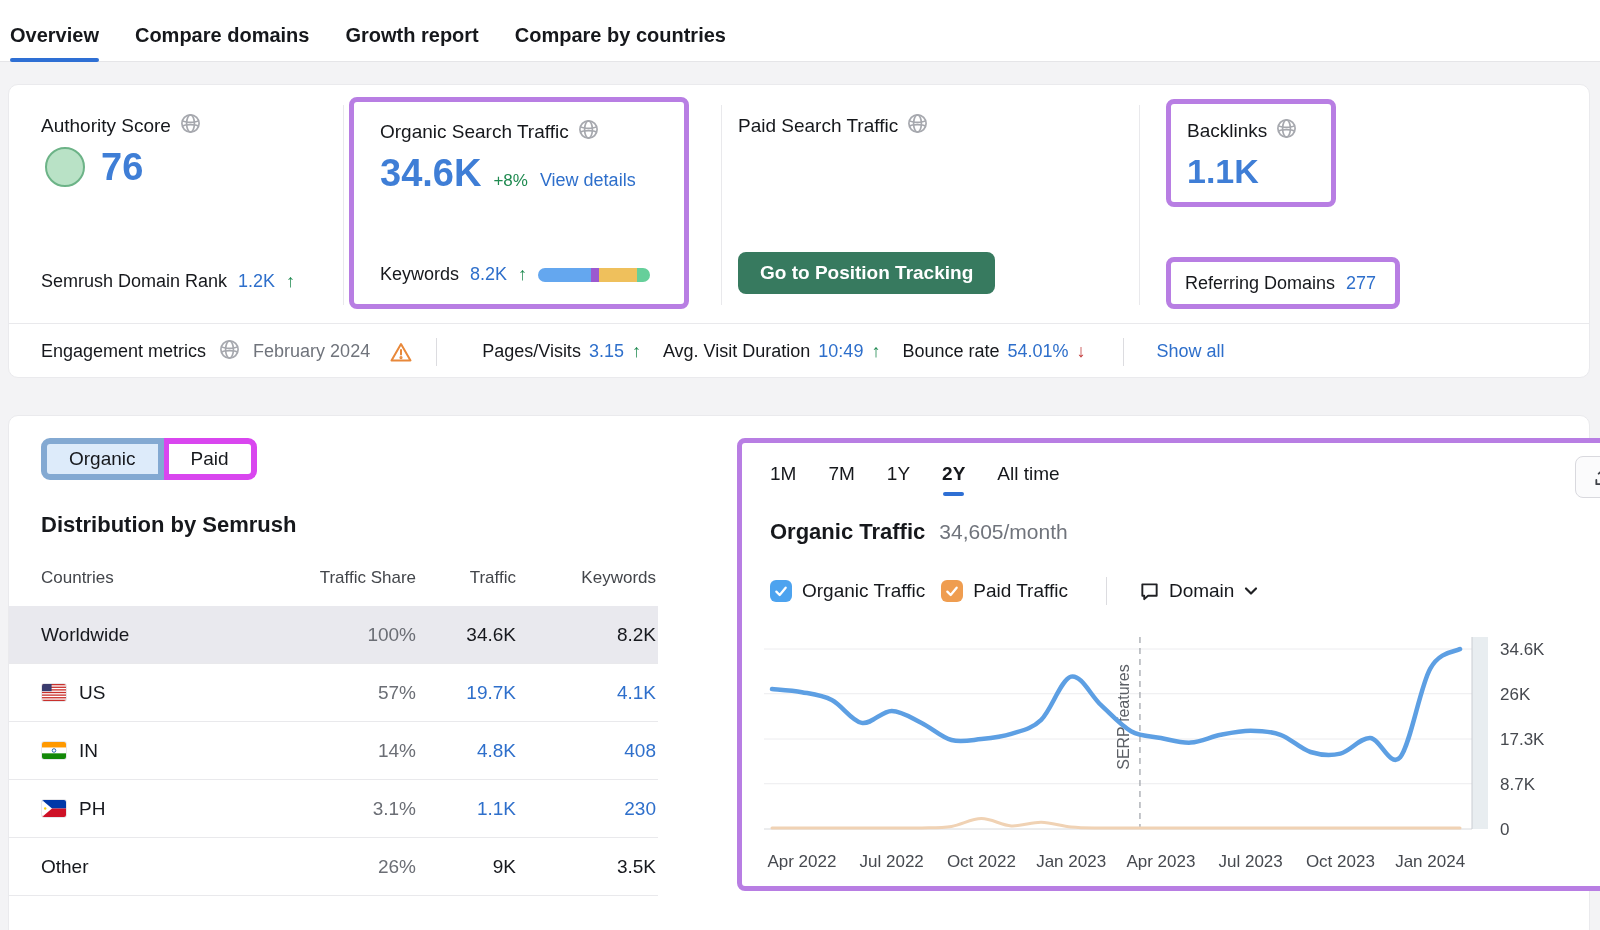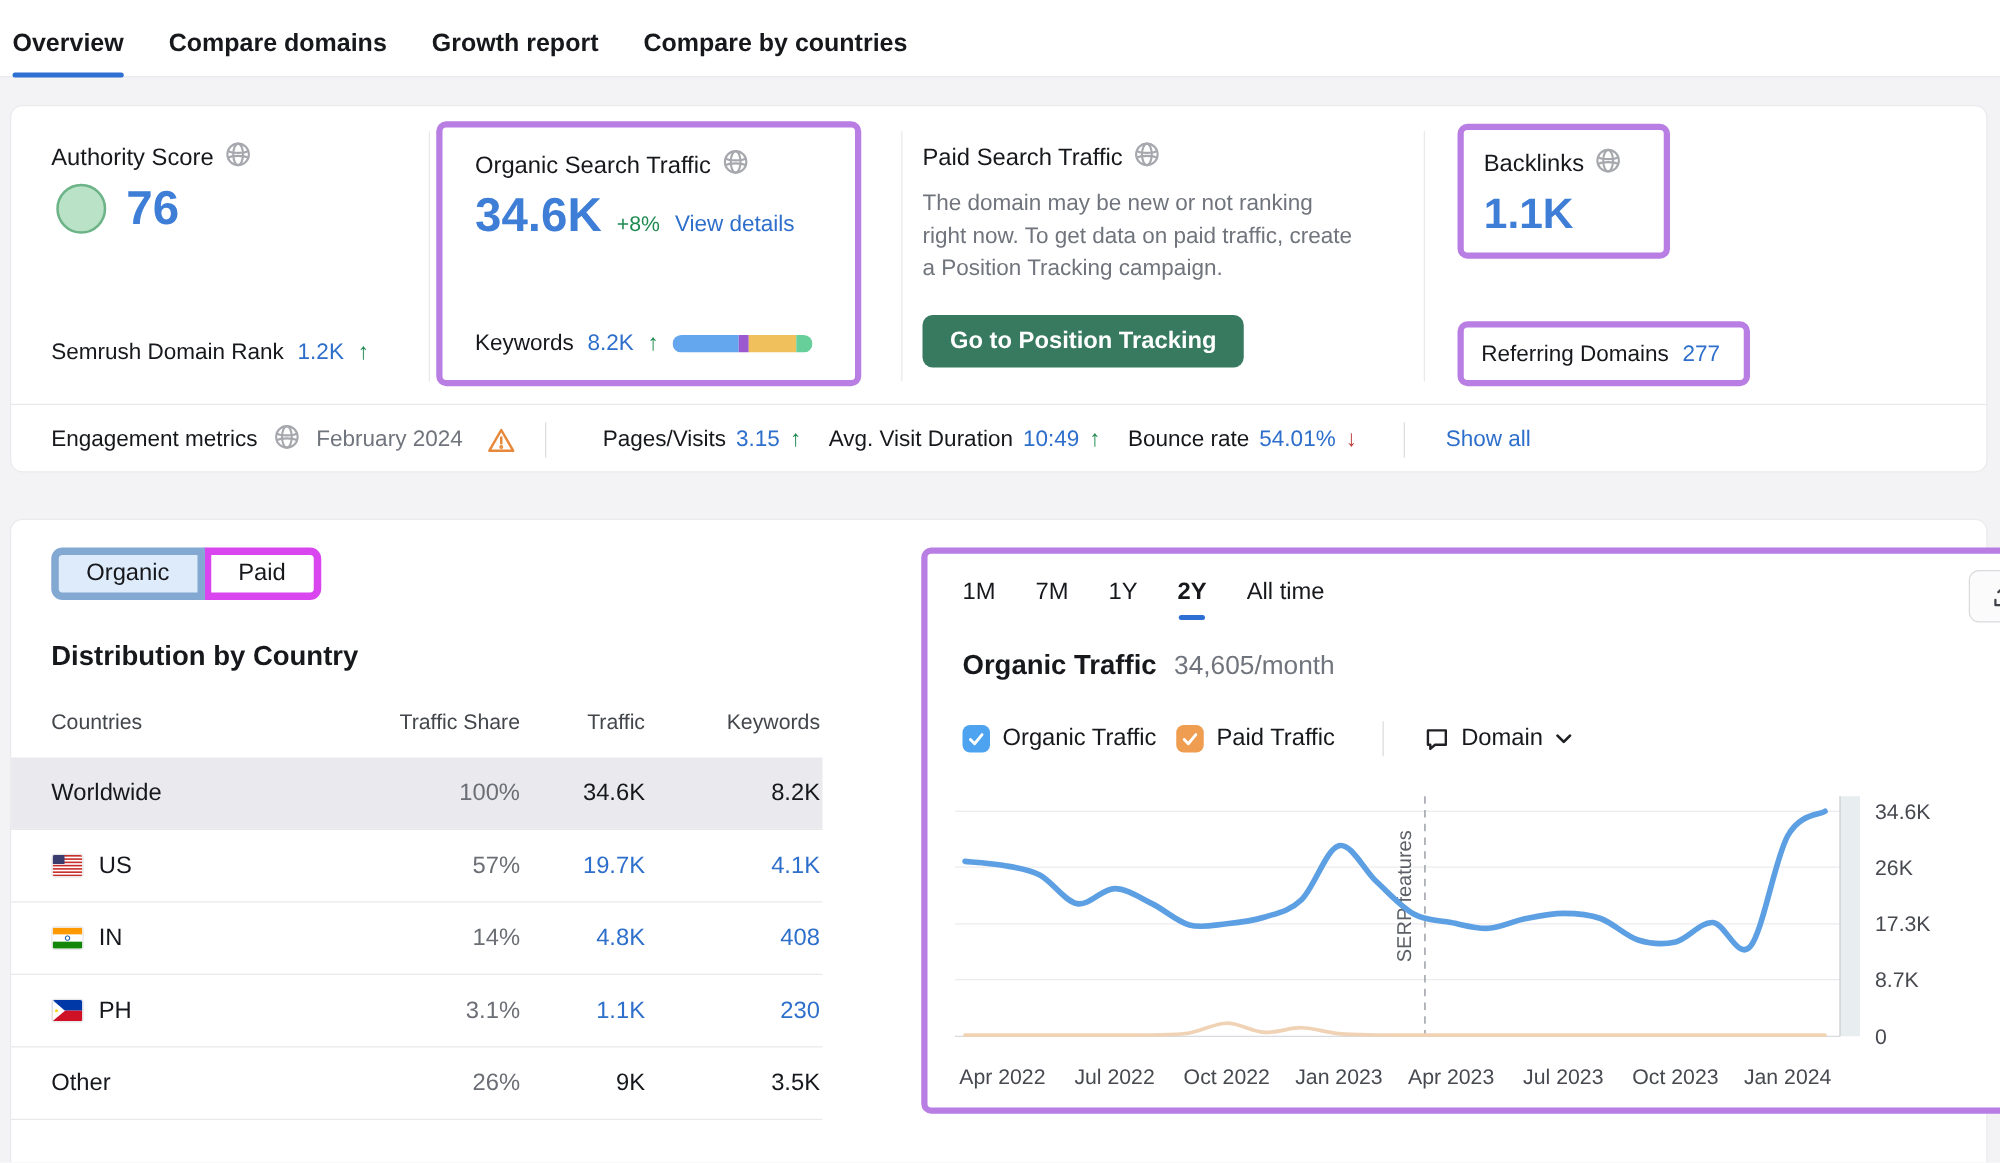--- a/index.html
+++ b/index.html
@@ -134,21 +134,20 @@
     </div>
 
     <div style="position:absolute;left:729px;top:28px" class="coltitle">
       <span>Paid Search Traffic</span>
       <span><svg width="21" height="21" viewBox="0 0 20 20" fill="none" stroke="#a6a8ae" stroke-width="1.6">
             <circle cx="10" cy="10" r="8.2"></circle>
             <ellipse cx="10" cy="10" rx="3.7" ry="8.2"></ellipse>
             <path d="M2.3 12.7 C5.2 10.6 14.8 10.6 17.7 12.7 M2.3 7.3 C5.2 9.4 14.8 9.4 17.7 7.3"></path>
           </svg></span>
     </div>
-    <div class="para" style="position:absolute;left:729px;top:64px">The domain may be new or not ranking right now. To get data on paid traffic, create a Position Tracking campaign.</div>
     <button class="green-btn" style="position:absolute;left:729px;top:167px">Go to Position Tracking</button>
 
     <div class="hl-box" style="left:1157px;top:14px;width:170px;height:108px">
       <div style="position:absolute;left:16px;top:14px" class="coltitle">
         <span>Backlinks</span>
         <span><svg width="21" height="21" viewBox="0 0 20 20" fill="none" stroke="#a6a8ae" stroke-width="1.6">
               <circle cx="10" cy="10" r="8.2"></circle>
               <ellipse cx="10" cy="10" rx="3.7" ry="8.2"></ellipse>
               <path d="M2.3 12.7 C5.2 10.6 14.8 10.6 17.7 12.7 M2.3 7.3 C5.2 9.4 14.8 9.4 17.7 7.3"></path>
             </svg></span>
@@ -196,21 +195,21 @@
       <span class="vdiv" style="margin-left:24px"></span>
       <a class="link" style="margin-left:10px">Show all</a>
     </div>
   </div>
 
   <div class="card" id="card-bottom">
     <div class="toggle" id="organic-paid-toggle">
         <div class="seg active">Organic</div>
         <div class="seg">Paid</div>
       </div>
-    <div class="dist-title">Distribution by Country</div>
+    <div class="dist-title">Distribution by Semrush</div>
     <div class="dhead" id="dist-head">
         <span>Countries</span>
         <span class="r">Traffic Share</span>
         <span class="r">Traffic</span>
         <span class="r">Keywords</span>
       </div>
     <div id="dist-rows">
         <div class="drow selected">
           <span class="cname">
             <span>Worldwide</span>

